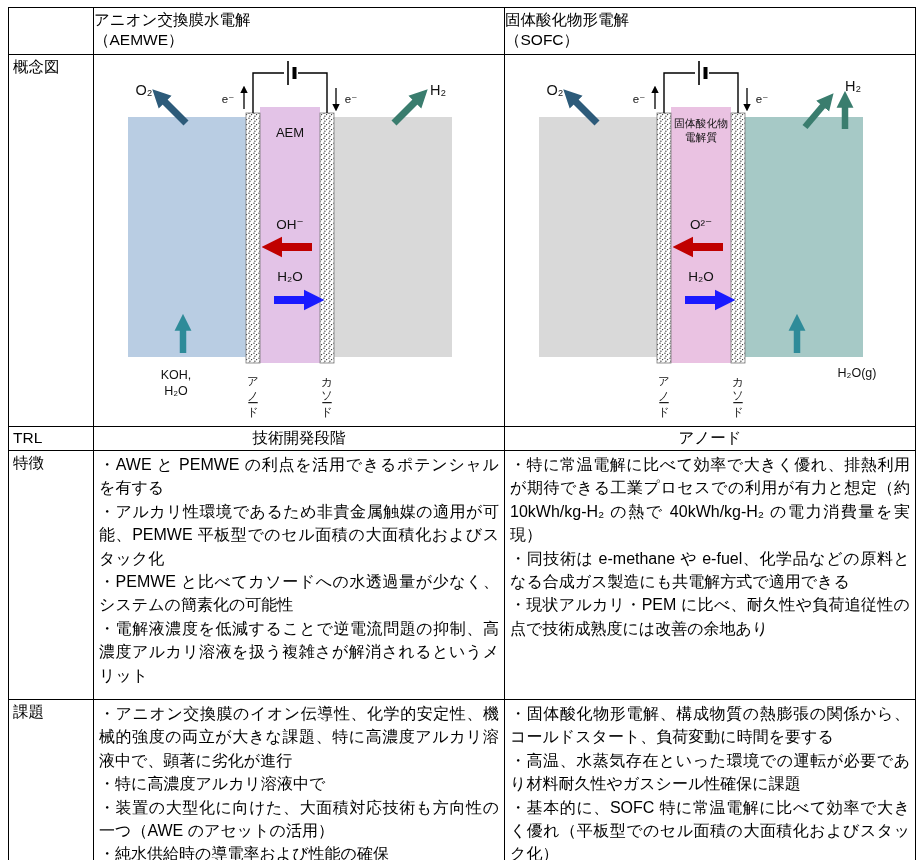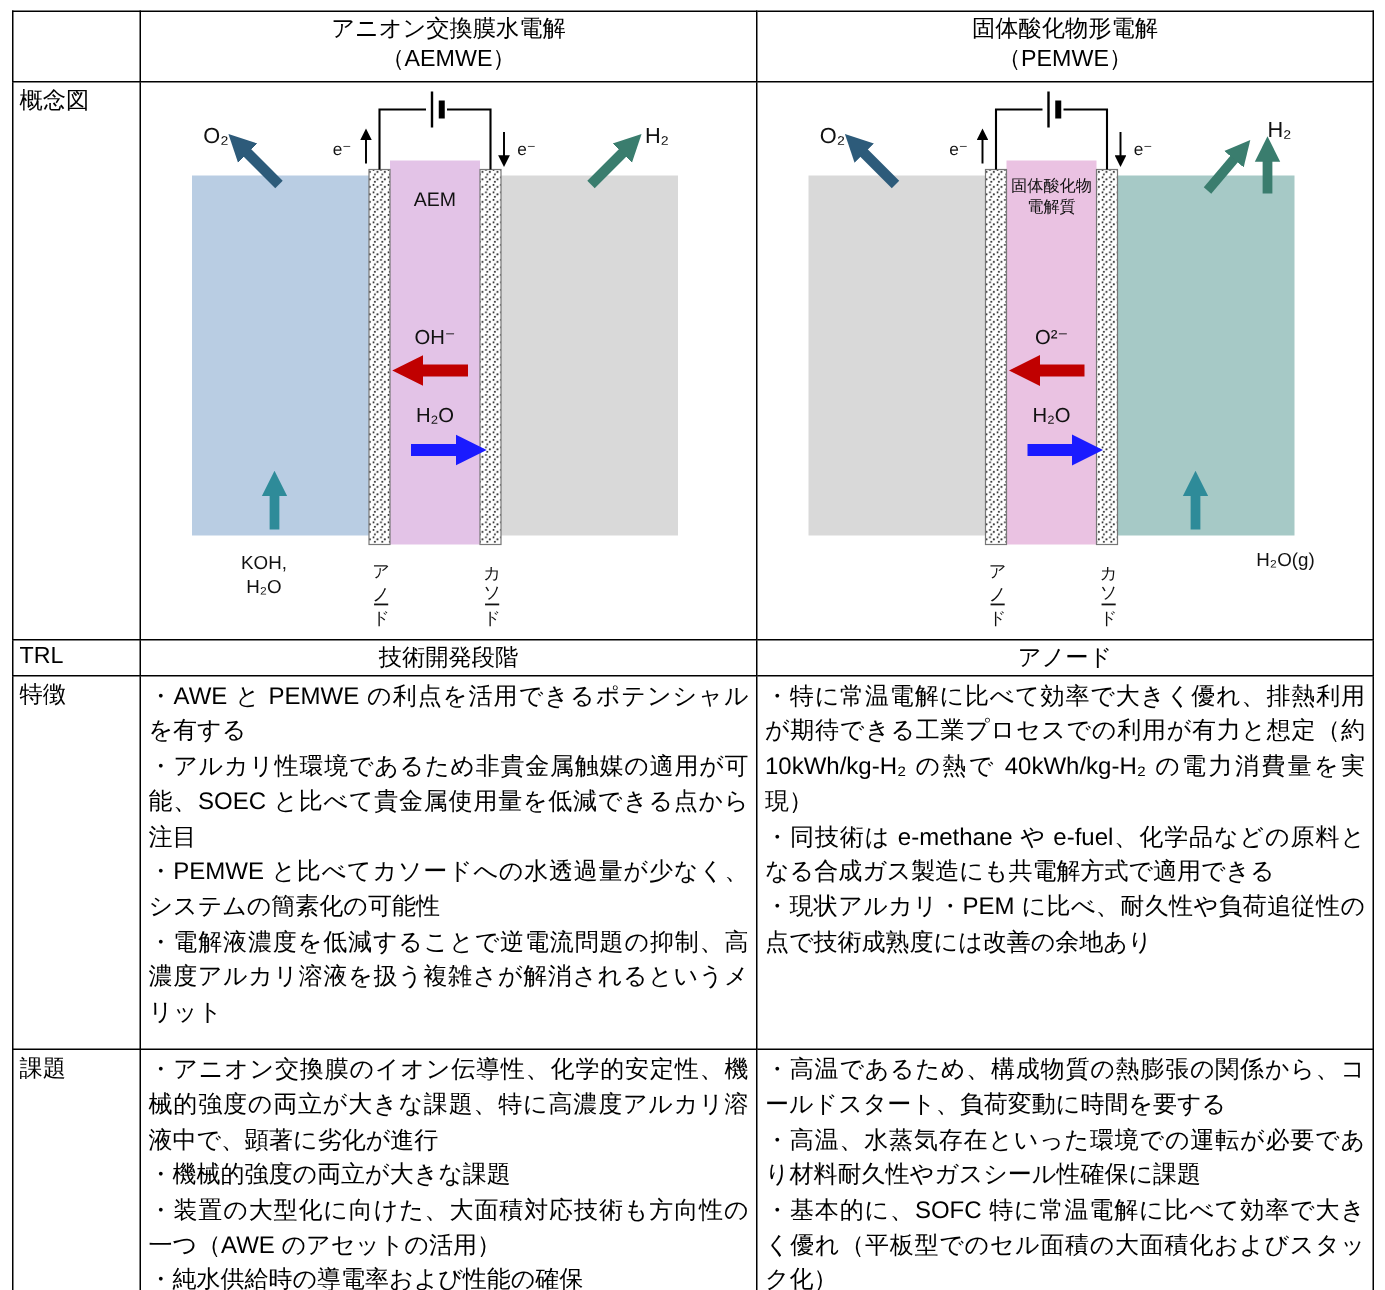--- a/index.html
+++ b/index.html
@@ -2,21 +2,21 @@
 <html><head>
 <meta charset="utf-8">
 <style>
   * { margin:0; padding:0; box-sizing:border-box; }
   html,body { width:923px; height:860px; background:#ffffff; color:#000;
     font-family:"Liberation Sans","DejaVu Sans",sans-serif; overflow:hidden; }
   .page { padding:7px 8px; }
   table.cmp { border-collapse:collapse; table-layout:fixed; width:907px; }
   .cmp td { border:1px solid #000; vertical-align:top; overflow:hidden; background:#fff; }
   .rowlabel { font-size:15.5px; padding:2px 4px; }
-  .colhead { text-align:center; font-size:15.5px; line-height:1.32; padding:2px 0 3px; }
+  .colhead { font-size:15.5px; line-height:1.32; padding:2px 0 3px; }
   .trlcell { text-align:center; font-size:15.5px; padding:1px 0; }
   .textcell { font-size:16px; line-height:23.4px; padding:2px 5px; text-align:justify; }
   .diagcell { padding:2px 0 0 0; }
   svg { display:block; margin:0 auto; }
   svg text { font-family:"Liberation Sans","DejaVu Sans",sans-serif; fill:#111; }
   .vtext { writing-mode:vertical-rl; text-orientation:upright; letter-spacing:1px; }
   .wire { stroke:#000; stroke-width:1.4; fill:none; }
 </style>
 </head>
 <body>
@@ -31,21 +31,21 @@
 <tbody>
 
 <tr style="height:41px">
   <td class="rowlabel"></td>
   <td class="colhead">
     <div>アニオン交換膜水電解</div>
     <div>（AEMWE）</div>
   </td>
   <td class="colhead">
     <div>固体酸化物形電解</div>
-    <div>（PEMWE）</div>
+    <div>（SOFC）</div>
   </td>
 </tr>
 
 <tr style="height:372px">
   <td class="rowlabel">概念図</td>
 
   <td class="diagcell">
     <svg width="402" height="368" viewBox="0 0 402 368">
       <defs>
         <pattern id="stipple" width="5" height="5" patternUnits="userSpaceOnUse">
@@ -155,41 +155,41 @@
 <tr style="height:24px">
   <td class="rowlabel">TRL</td>
   <td class="trlcell">技術開発段階</td>
   <td class="trlcell">アノード</td>
 </tr>
 
 <tr style="height:249px">
   <td class="rowlabel">特徴</td>
   <td class="textcell">
     <div>・AWE と PEMWE の利点を活用できるポテンシャルを有する</div>
-    <div>・アルカリ性環境であるため非貴金属触媒の適用が可能、SOEC と比べて貴金属使用量を低減できる点から注目</div>
+    <div>・アルカリ性環境であるため非貴金属触媒の適用が可能、PEMWE 平板型でのセル面積の大面積化およびスタック化</div>
     <div>・PEMWE と比べてカソードへの水透過量が少なく、システムの簡素化の可能性</div>
     <div>・電解液濃度を低減することで逆電流問題の抑制、高濃度アルカリ溶液を扱う複雑さが解消されるというメリット</div>
   </td>
   <td class="textcell">
     <div>・特に常温電解に比べて効率で大きく優れ、排熱利用が期待できる工業プロセスでの利用が有力と想定（約 10kWh/kg-H₂ の熱で 40kWh/kg-H₂ の電力消費量を実現）</div>
     <div>・同技術は e-methane や e-fuel、化学品などの原料となる合成ガス製造にも共電解方式で適用できる</div>
     <div>・現状アルカリ・PEM に比べ、耐久性や負荷追従性の点で技術成熟度には改善の余地あり</div>
   </td>
 </tr>
 
 <tr style="height:166px">
   <td class="rowlabel">課題</td>
   <td class="textcell">
     <div>・アニオン交換膜のイオン伝導性、化学的安定性、機械的強度の両立が大きな課題、特に高濃度アルカリ溶液中で、顕著に劣化が進行</div>
-    <div>・機械的強度の両立が大きな課題</div>
+    <div>・特に高濃度アルカリ溶液中で</div>
     <div>・装置の大型化に向けた、大面積対応技術も方向性の一つ（AWE のアセットの活用）</div>
     <div>・純水供給時の導電率および性能の確保</div>
   </td>
   <td class="textcell">
-    <div>・高温であるため、構成物質の熱膨張の関係から、コールドスタート、負荷変動に時間を要する</div>
+    <div>・固体酸化物形電解、構成物質の熱膨張の関係から、コールドスタート、負荷変動に時間を要する</div>
     <div>・高温、水蒸気存在といった環境での運転が必要であり材料耐久性やガスシール性確保に課題</div>
     <div>・基本的に、SOFC 特に常温電解に比べて効率で大きく優れ（平板型でのセル面積の大面積化およびスタック化）</div>
   </td>
 </tr>
 
 </tbody>
 </table>
 </div>
 
 </body></html>

